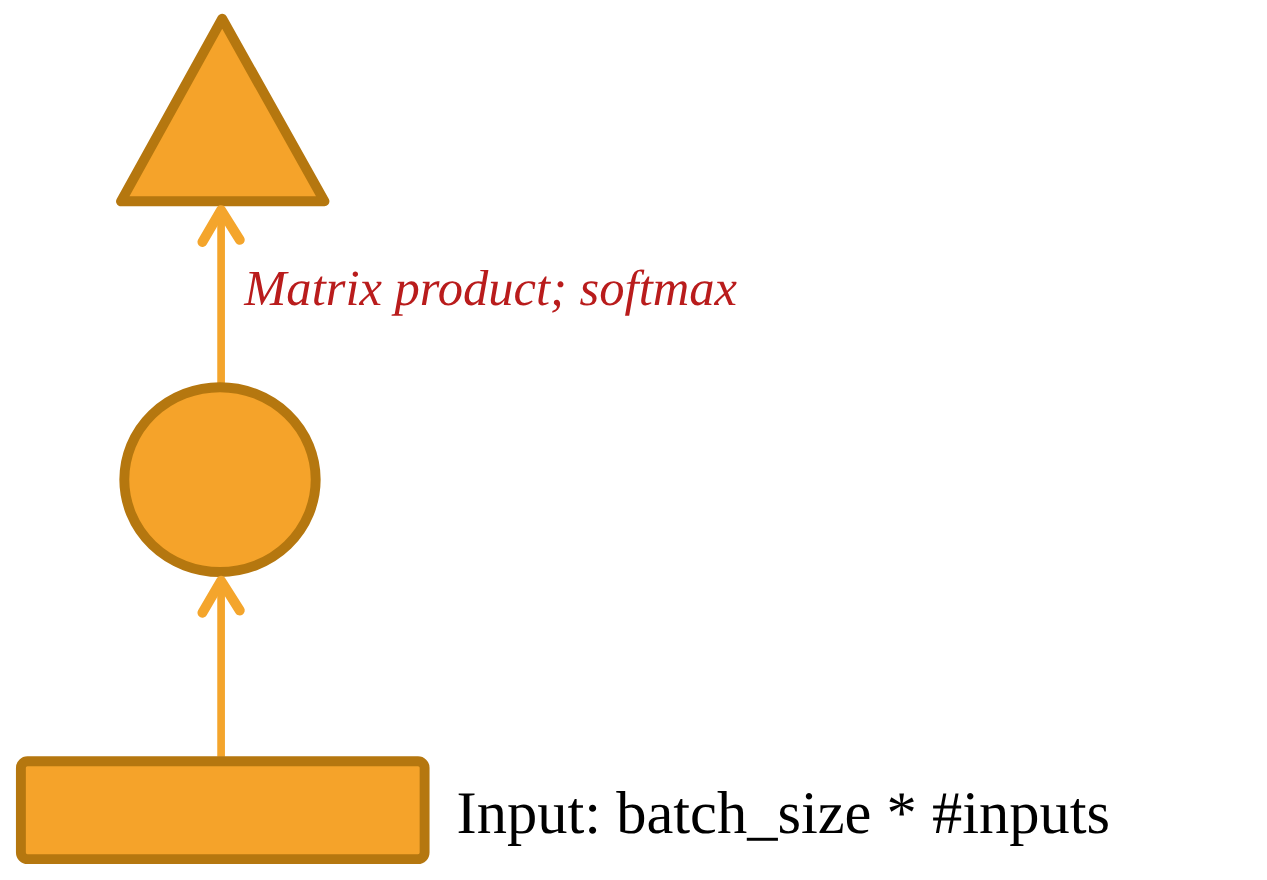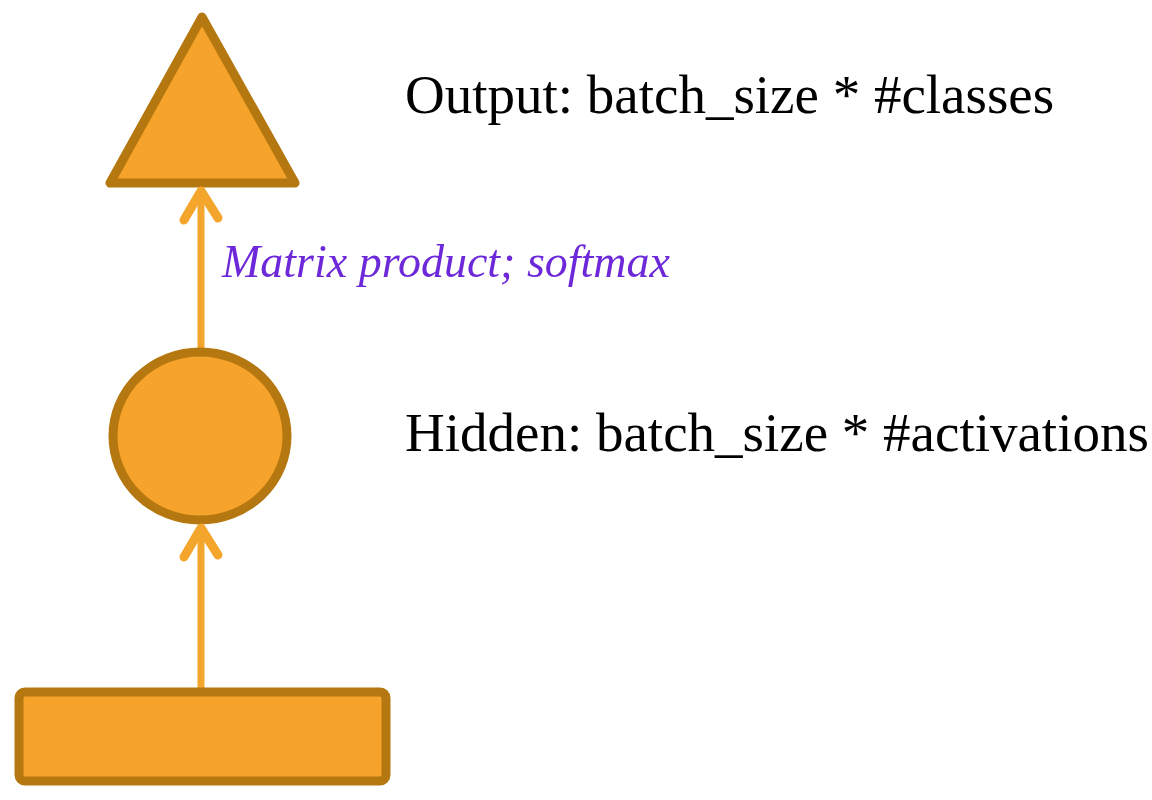--- a/index.html
+++ b/index.html
@@ -22,21 +22,21 @@
   }
   .node-label {
     position: absolute;
     color: #000000;
     font-size: 55px;
     line-height: 1.05;
     white-space: nowrap;
   }
   .edge-label {
     position: absolute;
-    color: #6d28d9;
+    color: #b91c1c;
     font-size: 46px;
     font-style: italic;
     line-height: 1.05;
     white-space: nowrap;
   }
   #output-label { left: 405px; top: 66px; }
   #hidden-label { left: 405px; top: 404px; }
   #input-label  { left: 415px; top: 710px; }
   #softmax-edge-label { left: 222px; top: 238px; }
   #relu-edge-label    { left: 218px; top: 556px; }
@@ -54,21 +54,20 @@
     <polyline points="184,220 201,191 218,218" fill="none" stroke="#F4A52C" stroke-width="9" stroke-linecap="round" stroke-linejoin="round"></polyline>
 
     <ellipse cx="200" cy="436" rx="87" ry="84" fill="#F5A32A" stroke="#B5770F" stroke-width="9"></ellipse>
 
     <line x1="201" y1="688" x2="201" y2="533" stroke="#F4A52C" stroke-width="7"></line>
     <polyline points="184,557 201,528 218,555" fill="none" stroke="#F4A52C" stroke-width="9" stroke-linecap="round" stroke-linejoin="round"></polyline>
 
     <rect x="19" y="692" width="367" height="89" rx="6" fill="#F5A32A" stroke="#B5770F" stroke-width="9"></rect>
   </svg>
 
-  <div class="node-label" id="output-label">Output: batch_size * #classes</div>
 
   <div class="edge-label" id="softmax-edge-label">Matrix product; softmax</div>
 
-  <div class="node-label" id="hidden-label">Hidden: batch_size * #activations</div>
 
 
+  <div class="node-label" id="input-label">Input: batch_size * #inputs</div>
 
 </div>
 
 </body></html>

